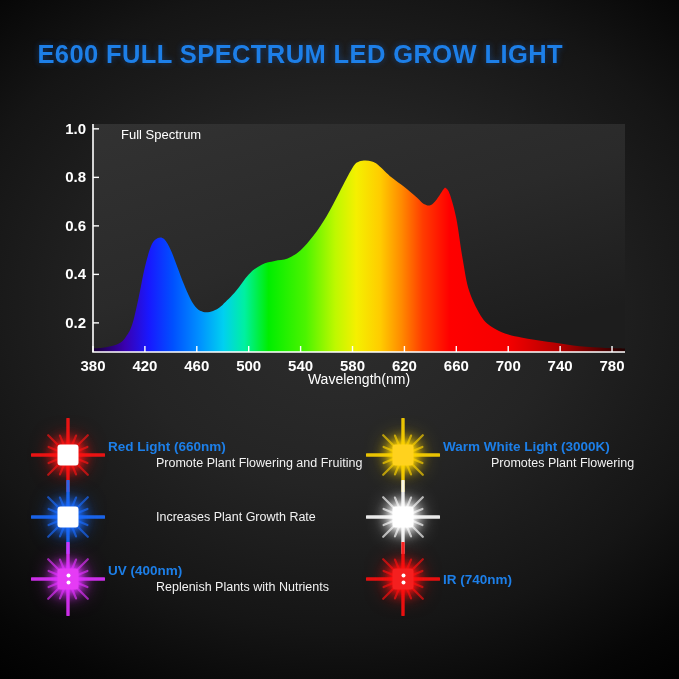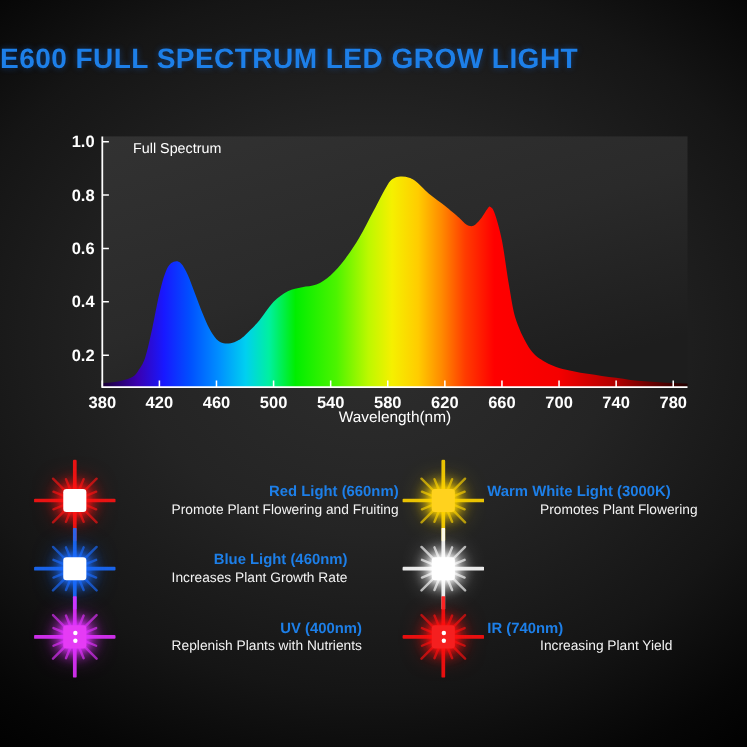--- a/index.html
+++ b/index.html
@@ -16,21 +16,21 @@
     font-family: "Liberation Sans", sans-serif;
     overflow: hidden;
   }
 
   
   #title {
     position: absolute;
     top: 40px;
     left: 0;
     width: 563px;
-    text-align: left;
+    text-align: right;
     font-size: 25.5px;
     font-weight: bold;
     letter-spacing: 0.4px;
     color: #1d7fe8;
     text-shadow: 0 0 6px rgba(20,100,210,0.45);
     white-space: nowrap;
   }
 
   
   #chart-wrap {
@@ -63,21 +63,21 @@
 
   
   #legend {
     position: absolute;
     left: 0;
     top: 424px;
     width: 679px;
     height: 215px;
   }
   .legend-col { position: absolute; width: 320px; }
-  .legend-col.left  { left: 30px; text-align: right; }
+  .legend-col.left  { left: 30px; }
   .legend-col.right { left: 365px; }
 
   .legend-item {
     position: relative;
     height: 62px;
     display: flex;
     align-items: center;
   }
   .legend-icon {
     position: relative;
@@ -277,21 +277,20 @@
               <line x1="37" y1="37" x2="17.20" y2="17.20" stroke="#1b6cff" stroke-width="2.2" stroke-linecap="round" opacity="0.65"></line>
               <line x1="37" y1="37" x2="28.96" y2="17.60" stroke="#1b6cff" stroke-width="2.2" stroke-linecap="round" opacity="0.65"></line>
               <line x1="37" y1="37" x2="37.00" y2="1.00" stroke="#1b6cff" stroke-width="3.4" stroke-linecap="round" opacity="0.9"></line>
               <line x1="37" y1="37" x2="45.04" y2="17.60" stroke="#1b6cff" stroke-width="2.2" stroke-linecap="round" opacity="0.65"></line>
               <line x1="37" y1="37" x2="56.80" y2="17.20" stroke="#1b6cff" stroke-width="2.2" stroke-linecap="round" opacity="0.65"></line>
               <line x1="37" y1="37" x2="56.40" y2="28.96" stroke="#1b6cff" stroke-width="2.2" stroke-linecap="round" opacity="0.65"></line>
             </svg>
           <div class="chip sq-inner" style="background: rgb(255, 255, 255); box-shadow: rgb(27, 108, 255) 0px 0px 6px, rgb(27, 108, 255) 0px 0px 14px, rgb(27, 108, 255) 0px 0px 26px;"></div>
         </div>
         <div class="legend-text">
-          <div class="legend-title">Blue Light (460nm)</div>
           <div class="legend-desc">Increases Plant Growth Rate</div>
         </div>
       </div>
       <div class="legend-item">
         <div class="legend-icon">
           <svg class="burst" viewBox="0 0 74 74">
               <circle cx="37" cy="37" r="17" fill="#e033ff" opacity="0.55" filter="blur(7px)" style="filter: blur(7px);"></circle>
               <line x1="37" y1="37" x2="73.00" y2="37.00" stroke="#e033ff" stroke-width="3.4" stroke-linecap="round" opacity="0.9"></line>
               <line x1="37" y1="37" x2="56.40" y2="45.04" stroke="#e033ff" stroke-width="2.2" stroke-linecap="round" opacity="0.65"></line>
               <line x1="37" y1="37" x2="56.80" y2="56.80" stroke="#e033ff" stroke-width="2.2" stroke-linecap="round" opacity="0.65"></line>
@@ -391,18 +390,17 @@
               <line x1="37" y1="37" x2="28.96" y2="17.60" stroke="#ff1010" stroke-width="2.2" stroke-linecap="round" opacity="0.65"></line>
               <line x1="37" y1="37" x2="37.00" y2="1.00" stroke="#ff1010" stroke-width="3.4" stroke-linecap="round" opacity="0.9"></line>
               <line x1="37" y1="37" x2="45.04" y2="17.60" stroke="#ff1010" stroke-width="2.2" stroke-linecap="round" opacity="0.65"></line>
               <line x1="37" y1="37" x2="56.80" y2="17.20" stroke="#ff1010" stroke-width="2.2" stroke-linecap="round" opacity="0.65"></line>
               <line x1="37" y1="37" x2="56.40" y2="28.96" stroke="#ff1010" stroke-width="2.2" stroke-linecap="round" opacity="0.65"></line>
             </svg>
           <div class="chip dots" style="background: rgb(245, 31, 31); box-shadow: rgb(255, 16, 16) 0px 0px 6px, rgb(255, 16, 16) 0px 0px 14px, rgb(255, 16, 16) 0px 0px 26px;"></div>
         </div>
         <div class="legend-text">
           <div class="legend-title">IR (740nm)</div>
-          <div class="legend-desc">Increasing Plant Yield</div>
         </div>
       </div>
     </div>
   </div>
 </div>
 
 </body></html>

